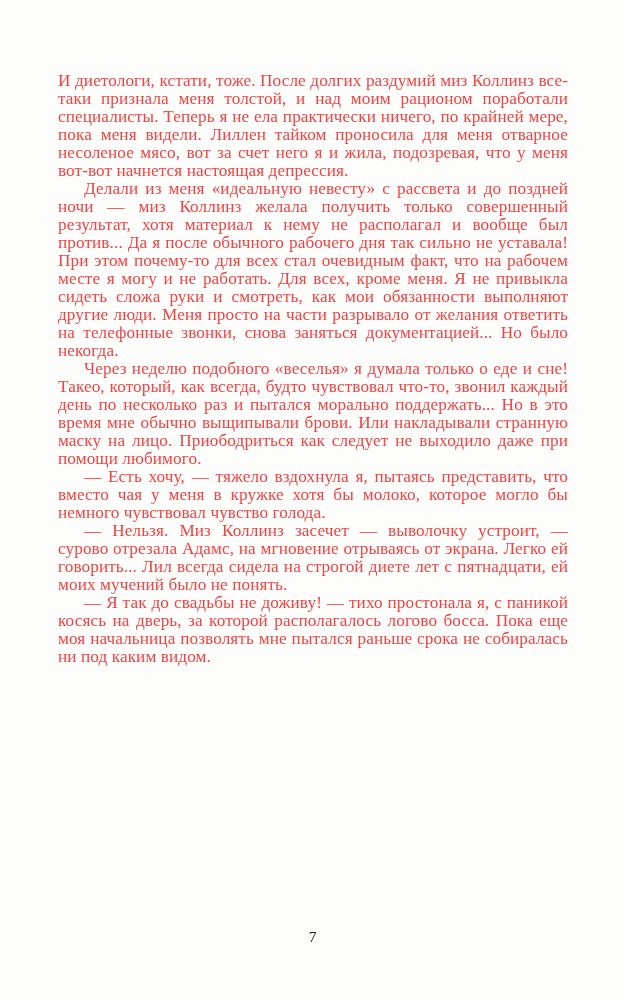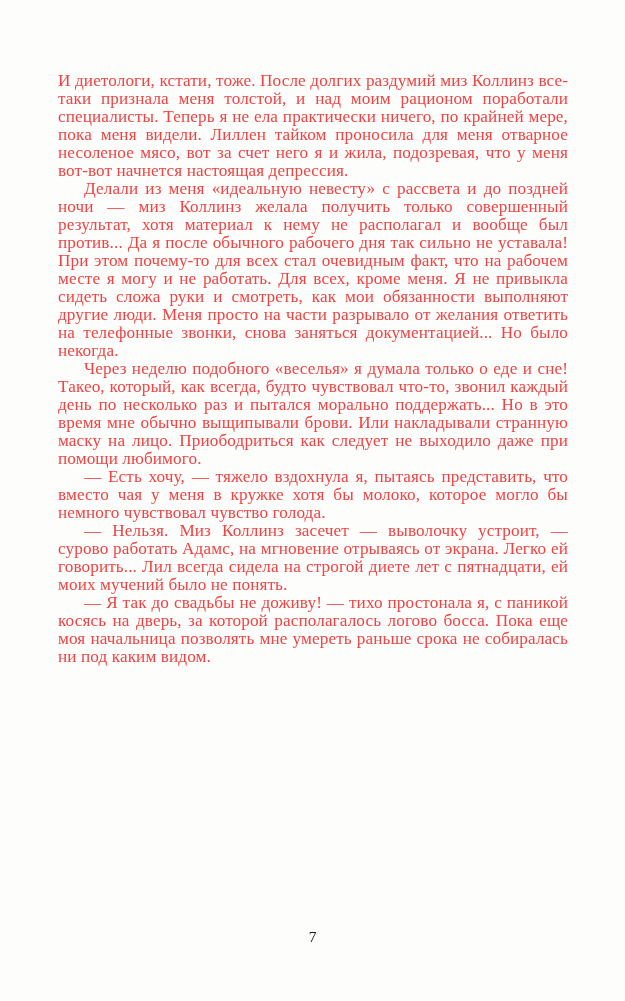--- a/index.html
+++ b/index.html
@@ -48,17 +48,17 @@
 </style>
 </head>
 <body>
 
 <div class="page">
   <div class="text-block">
     <p class="para first">И диетологи, кстати, тоже. После долгих раздумий миз Коллинз все-таки признала меня толстой, и над моим рационом поработали специалисты. Теперь я не ела практически ничего, по крайней мере, пока меня видели. Лиллен тайком проносила для меня отварное несоленое мясо, вот за счет него я и жила, подозревая, что у меня вот-вот начнется настоящая депрессия.</p>
     <p class="para">Делали из меня «идеальную невесту» с рассвета и до поздней ночи — миз Коллинз желала получить только совершенный результат, хотя материал к нему не располагал и вообще был против... Да я после обычного рабочего дня так сильно не уставала! При этом почему-то для всех стал очевидным факт, что на рабочем месте я могу и не работать. Для всех, кроме меня. Я не привыкла сидеть сложа руки и смотреть, как мои обязанности выполняют другие люди. Меня просто на части разрывало от желания ответить на телефонные звонки, снова заняться документацией... Но было некогда.</p>
     <p class="para">Через неделю подобного «веселья» я думала только о еде и сне! Такео, который, как всегда, будто чувствовал что-то, звонил каждый день по несколько раз и пытался морально поддержать... Но в это время мне обычно выщипывали брови. Или накладывали странную маску на лицо. Приободриться как следует не выходило даже при помощи любимого.</p>
     <p class="para">— Есть хочу, — тяжело вздохнула я, пытаясь представить, что вместо чая у меня в кружке хотя бы молоко, которое могло бы немного чувствовал чувство голода.</p>
-    <p class="para">— Нельзя. Миз Коллинз засечет — выволочку устроит, — сурово работать Адамс, на мгновение отрываясь от экрана. Легко ей говорить... Лил всегда сидела на строгой диете лет с пятнадцати, ей моих мучений было не понять.</p>
-    <p class="para">— Я так до свадьбы не доживу! — тихо простонала я, с паникой косясь на дверь, за которой располагалось логово босса. Пока еще моя начальница позволять мне умереть раньше срока не собиралась ни под каким видом.</p>
+    <p class="para">— Нельзя. Миз Коллинз засечет — выволочку устроит, — сурово отрезала Адамс, на мгновение отрываясь от экрана. Легко ей говорить... Лил всегда сидела на строгой диете лет с пятнадцати, ей моих мучений было не понять.</p>
+    <p class="para">— Я так до свадьбы не доживу! — тихо простонала я, с паникой косясь на дверь, за которой располагалось логово босса. Пока еще моя начальница позволять мне пытался раньше срока не собиралась ни под каким видом.</p>
   </div>
   <div class="folio">7</div>
 </div>
 
 </body></html>

